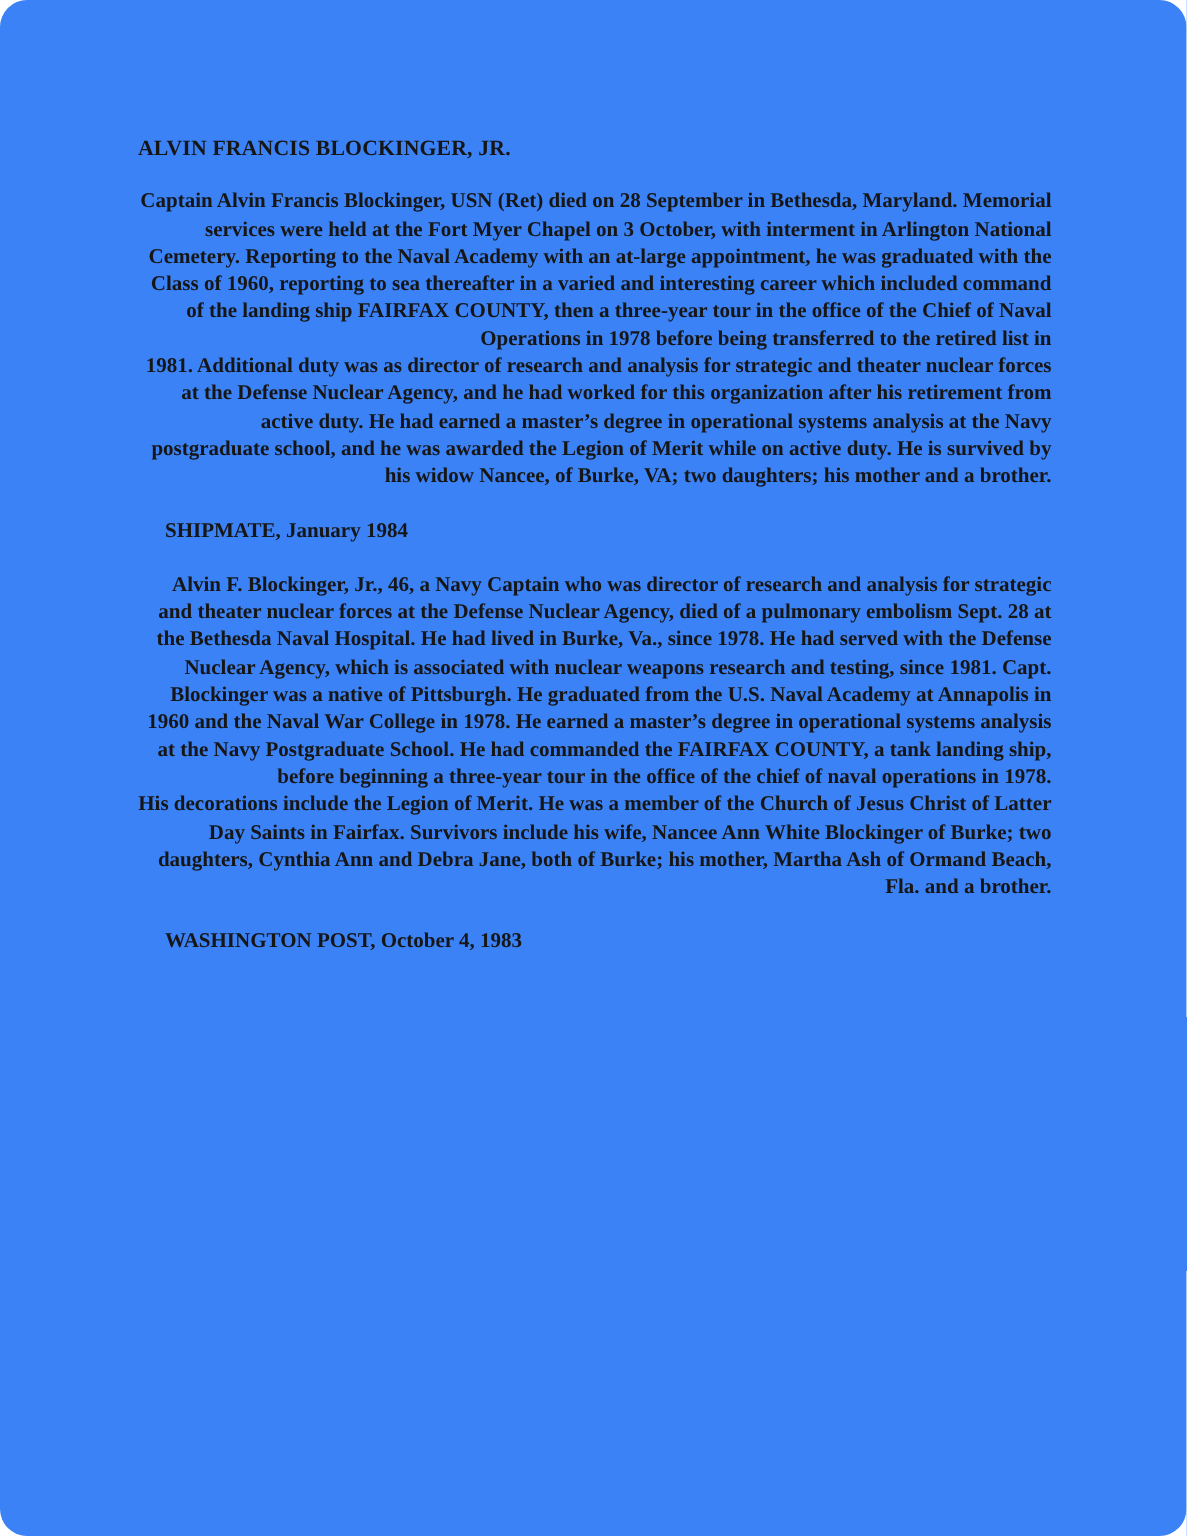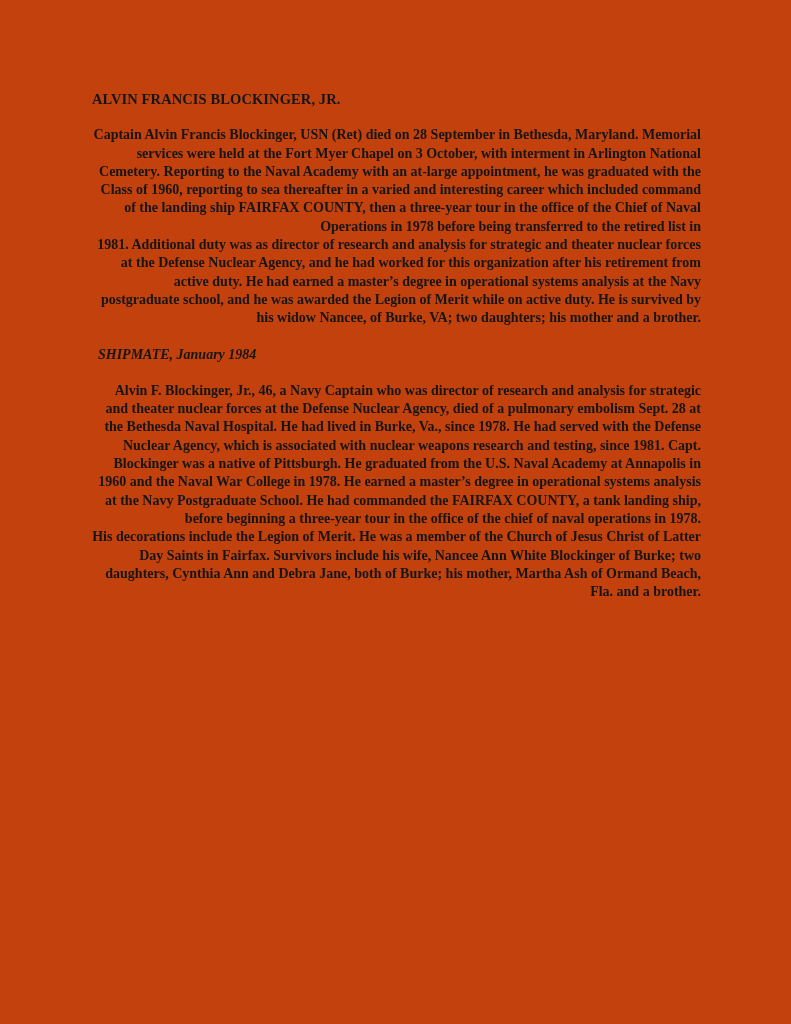--- a/index.html
+++ b/index.html
@@ -5,55 +5,56 @@
   html, body {
     margin: 0;
     padding: 0;
     background: #ffffff;
   }
   .doc-page {
     position: relative;
     width: 791px;
     height: 1024px;
     margin: 0 auto;
-    background: #c2410c;
+    background: #3b82f6;
     overflow: hidden;
     box-sizing: border-box;
     padding: 90px 90px 0 92px;
     font-family: "Liberation Serif", "DejaVu Serif", serif;
     font-weight: 700;
     color: #161616;
     font-size: 14px;
     line-height: 18.3px;
+    border-radius: 18px;
   }
   .doc-title {
     margin: 0 0 18px 0;
     font-size: 14.5px;
     line-height: 18.3px;
     font-weight: 700;
     letter-spacing: 0.1px;
   }
   .doc-paragraph {
     margin: 0 0 18px 0;
     white-space: pre-line;
     text-align: right;
   }
   .doc-citation {
-    margin: 0 0 18px 6px;
-    font-style: italic;
+    margin: 0 0 18px 18px;
     white-space: pre-line;
   }
 </style>
 </head>
 <body>
 
 <div class="doc-page">
   <h1 class="doc-title">ALVIN FRANCIS BLOCKINGER, JR.</h1>
 
   <p class="doc-paragraph">Captain Alvin Francis Blockinger, USN (Ret) died on 28 September in Bethesda, Maryland. Memorial services were held at the Fort Myer Chapel on 3 October, with interment in Arlington National Cemetery. Reporting to the Naval Academy with an at-large appointment, he was graduated with the Class of 1960, reporting to sea thereafter in a varied and interesting career which included command of the landing ship FAIRFAX COUNTY, then a three-year tour in the office of the Chief of Naval Operations in 1978 before being transferred to the retired list in
 1981. Additional duty was as director of research and analysis for strategic and theater nuclear forces at the Defense Nuclear Agency, and he had worked for this organization after his retirement from active duty. He had earned a master’s degree in operational systems analysis at the Navy postgraduate school, and he was awarded the Legion of Merit while on active duty. He is survived by his widow Nancee, of Burke, VA; two daughters; his mother and a brother.</p>
 
   <p class="doc-citation">SHIPMATE, January 1984</p>
 
   <p class="doc-paragraph">Alvin F. Blockinger, Jr., 46, a Navy Captain who was director of research and analysis for strategic and theater nuclear forces at the Defense Nuclear Agency, died of a pulmonary embolism Sept. 28 at the Bethesda Naval Hospital. He had lived in Burke, Va., since 1978. He had served with the Defense Nuclear Agency, which is associated with nuclear weapons research and testing, since 1981. Capt. Blockinger was a native of Pittsburgh. He graduated from the U.S. Naval Academy at Annapolis in 1960 and the Naval War College in 1978. He earned a master’s degree in operational systems analysis at the Navy Postgraduate School. He had commanded the FAIRFAX COUNTY, a tank landing ship, before beginning a three-year tour in the office of the chief of naval operations in 1978.
 His decorations include the Legion of Merit. He was a member of the Church of Jesus Christ of Latter Day Saints in Fairfax. Survivors include his wife, Nancee Ann White Blockinger of Burke; two daughters, Cynthia Ann and Debra Jane, both of Burke; his mother, Martha Ash of Ormand Beach, Fla. and a brother.</p>
 
+  <p class="doc-citation">WASHINGTON POST, October 4, 1983</p>
 </div>
 
 </body></html>

